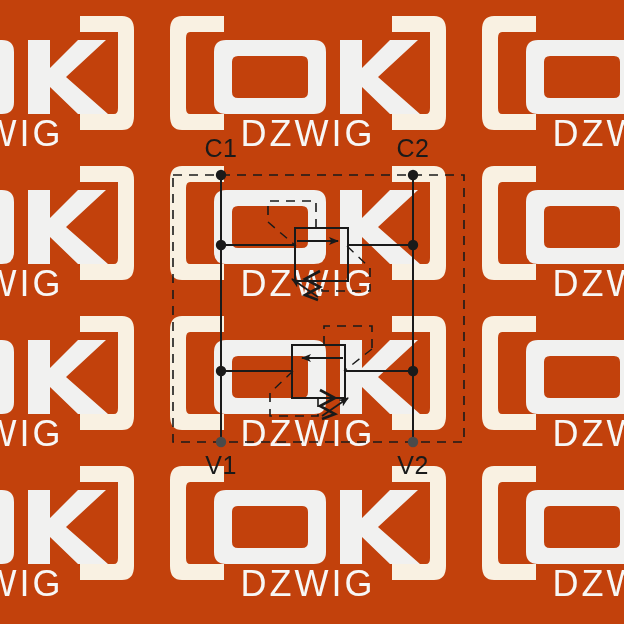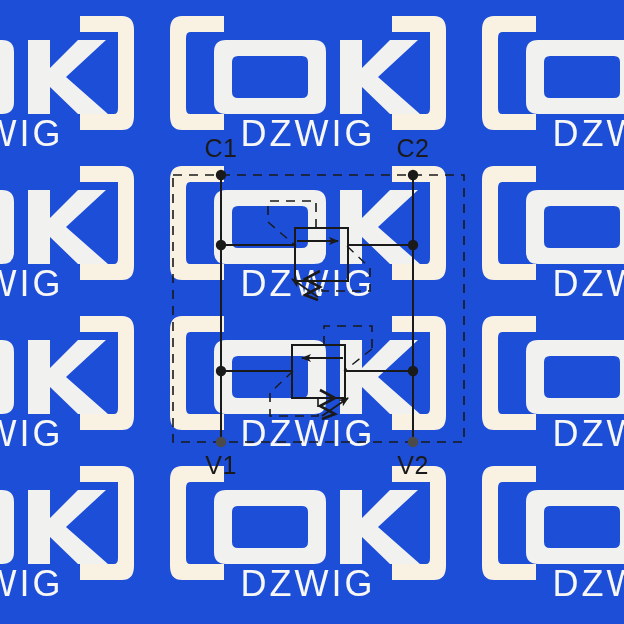--- a/index.html
+++ b/index.html
@@ -8,21 +8,21 @@
     padding: 0;
     background: #ffffff;
   }
   body {
     font-family: "Liberation Sans", sans-serif;
   }
   #stage {
     position: relative;
     width: 624px;
     height: 624px;
-    background: #1d4ed8;
+    background: #c2410c;
     overflow: hidden;
   }
   #watermark-layer {
     position: absolute;
     inset: 0;
     width: 624px;
     height: 624px;
     pointer-events: none;
   }
   #schematic-layer {

